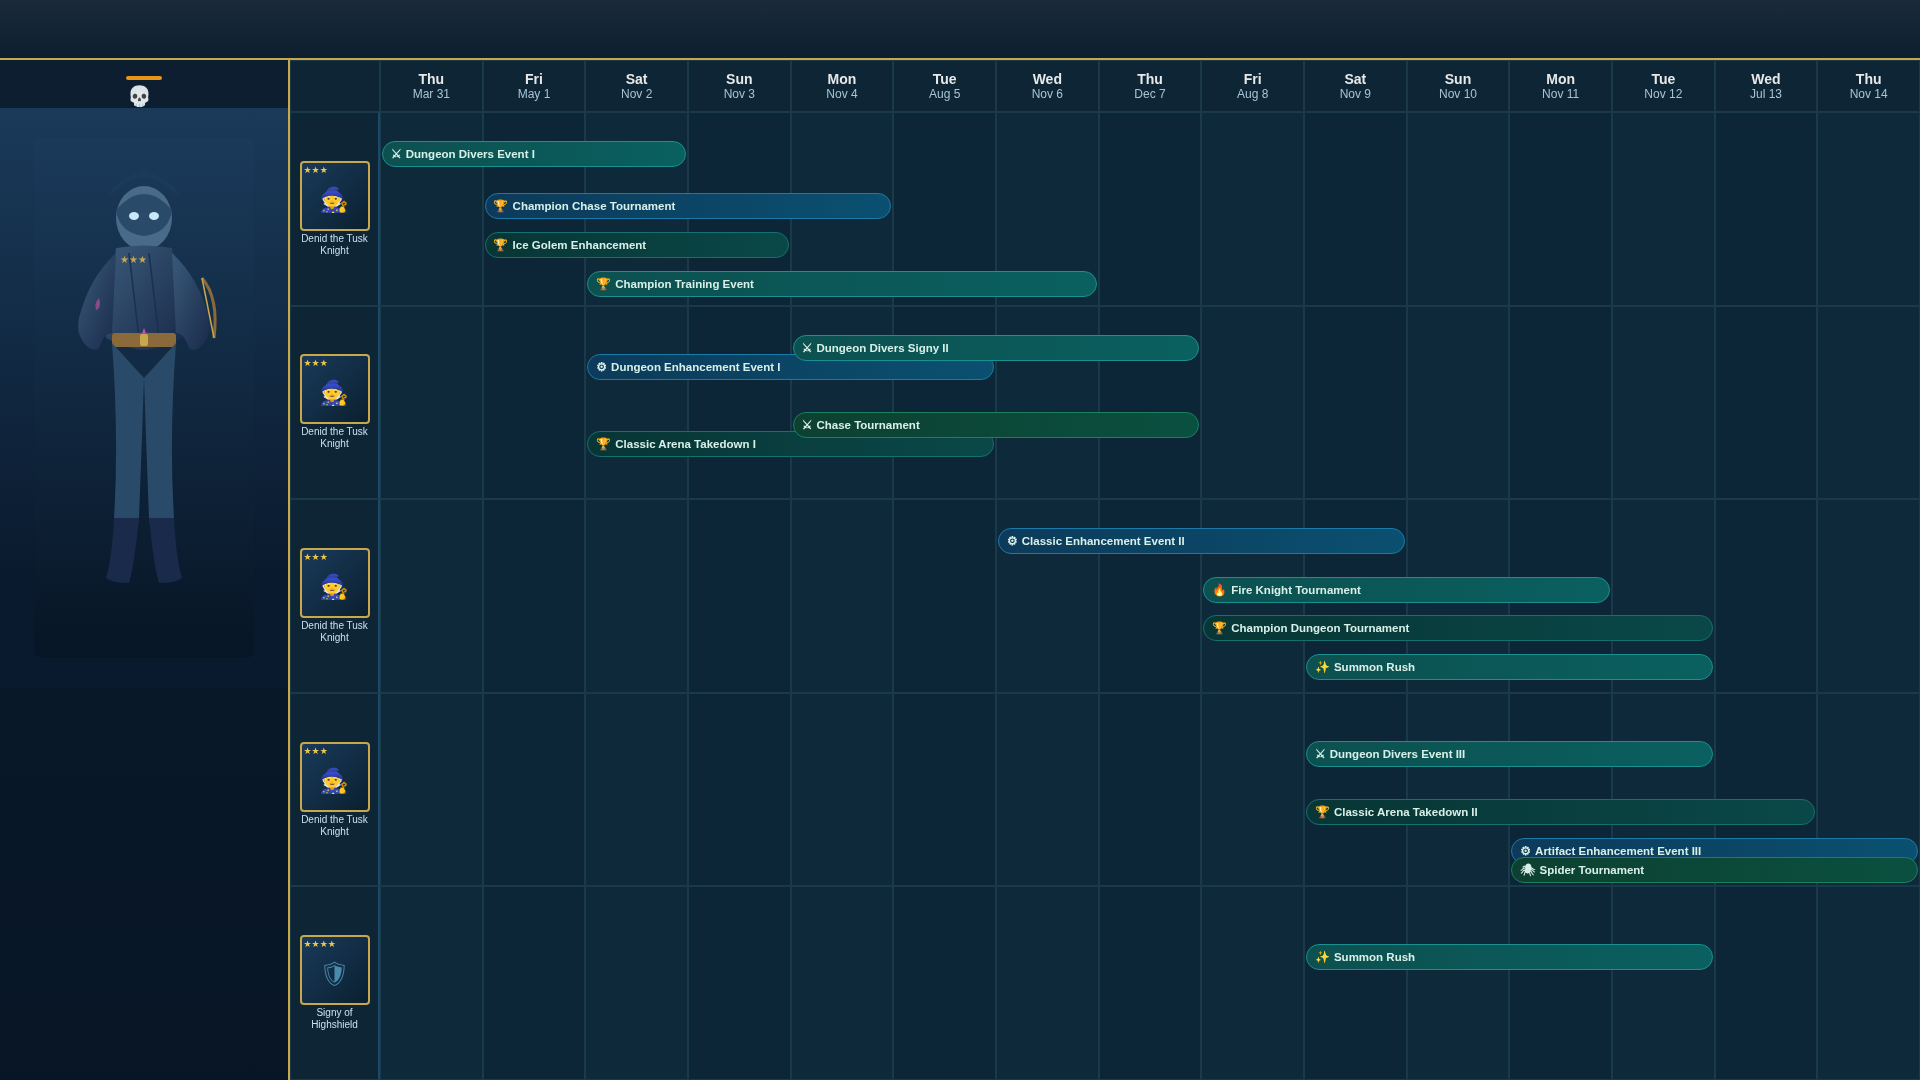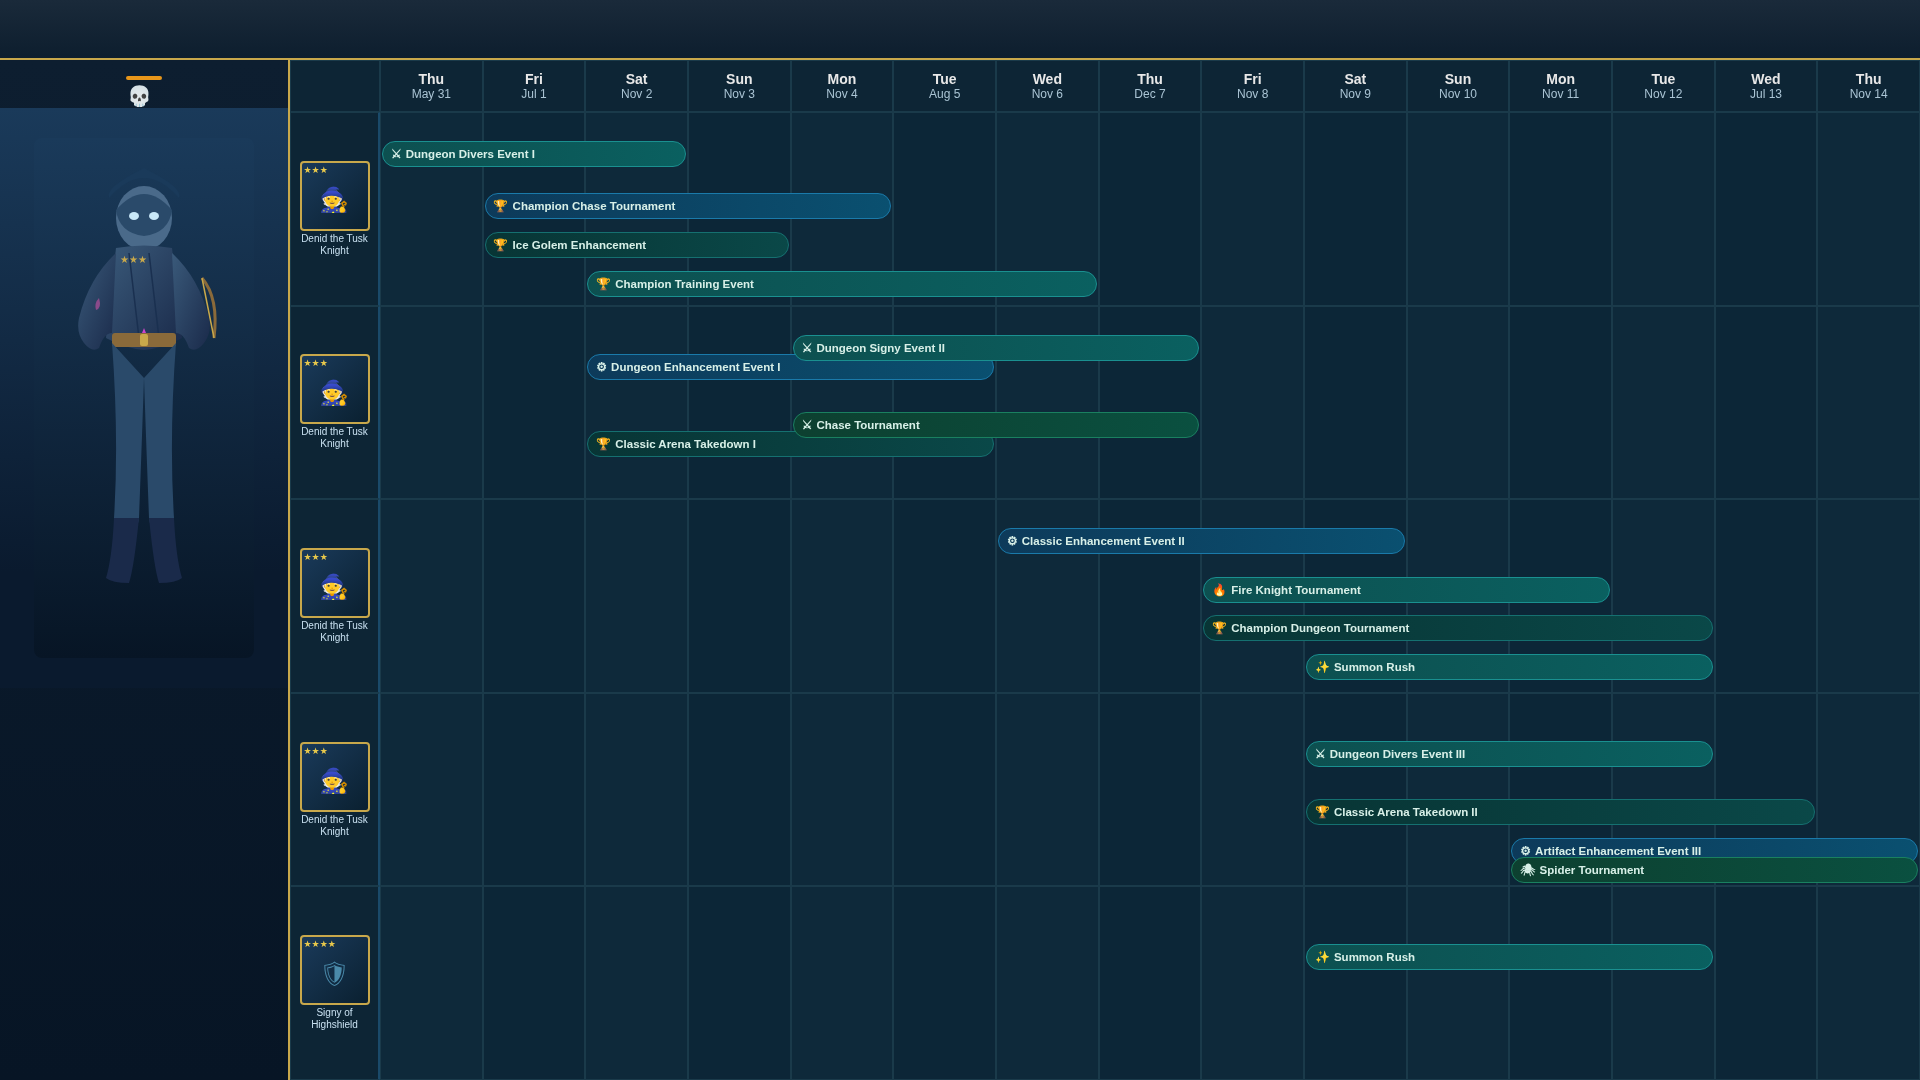--- a/index.html
+++ b/index.html
@@ -296,25 +296,25 @@
 
 <div id="calendar-area">
   <div id="cal-wrapper">
 
     <div class="grid-champion-header">
       <span></span>
     </div>
 
   <div class="grid-header">
         <span class="day-name">Thu</span>
-        <span class="day-date">May 31</span>
+        <span class="day-date">Mar 31</span>
       </div>
       <div class="grid-header">
         <span class="day-name">Fri</span>
-        <span class="day-date">Jul 1</span>
+        <span class="day-date">May 1</span>
       </div>
       <div class="grid-header">
         <span class="day-name">Sat</span>
         <span class="day-date">Nov 2</span>
       </div>
       <div class="grid-header">
         <span class="day-name">Sun</span>
         <span class="day-date">Nov 3</span>
       </div>
       <div class="grid-header">
@@ -328,21 +328,21 @@
       <div class="grid-header">
         <span class="day-name">Wed</span>
         <span class="day-date">Nov 6</span>
       </div>
       <div class="grid-header">
         <span class="day-name">Thu</span>
         <span class="day-date">Dec 7</span>
       </div>
       <div class="grid-header">
         <span class="day-name">Fri</span>
-        <span class="day-date">Nov 8</span>
+        <span class="day-date">Aug 8</span>
       </div>
       <div class="grid-header">
         <span class="day-name">Sat</span>
         <span class="day-date">Nov 9</span>
       </div>
       <div class="grid-header">
         <span class="day-name">Sun</span>
         <span class="day-date">Nov 10</span>
       </div>
       <div class="grid-header">
@@ -498,21 +498,21 @@
       <div class="ev ev-blue" style="left: calc(13.3333% + 2px); width: calc(26.6667% - 4px); top: 25%;">
         <span style="font-size:12px;">⚙</span>
         <span>Dungeon Enhancement Event I</span>
       </div>
       <div class="ev ev-dark-teal" style="left: calc(13.3333% + 2px); width: calc(26.6667% - 4px); top: 33%;">
         <span style="font-size:12px;">🏆</span>
         <span>Classic Arena Takedown I</span>
       </div>
       <div class="ev ev-teal" style="left: calc(26.6667% + 2px); width: calc(26.6667% - 4px); top: 23%;">
         <span style="font-size:12px;">⚔</span>
-        <span>Dungeon Signy Event II</span>
+        <span>Dungeon Divers Signy II</span>
       </div>
       <div class="ev ev-green" style="left: calc(26.6667% + 2px); width: calc(26.6667% - 4px); top: 31%;">
         <span style="font-size:12px;">⚔</span>
         <span>Chase Tournament</span>
       </div>
       <div class="ev ev-blue" style="left: calc(40% + 2px); width: calc(26.6667% - 4px); top: 43%;">
         <span style="font-size:12px;">⚙</span>
         <span>Classic Enhancement Event II</span>
       </div>
       <div class="ev ev-teal" style="left: calc(53.3333% + 2px); width: calc(26.6667% - 4px); top: 48%;">

